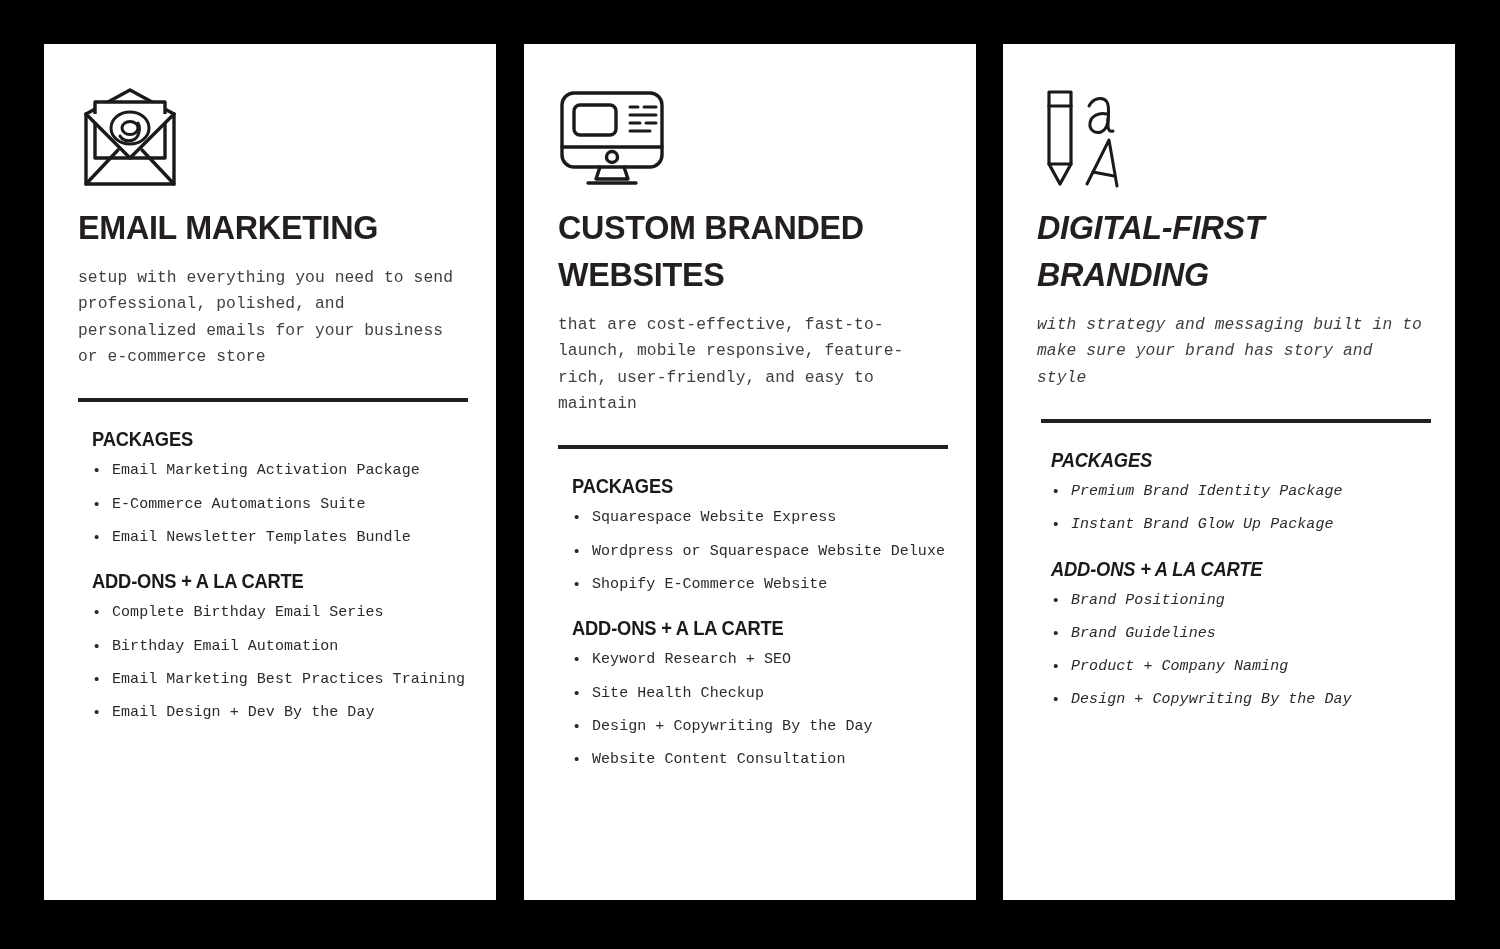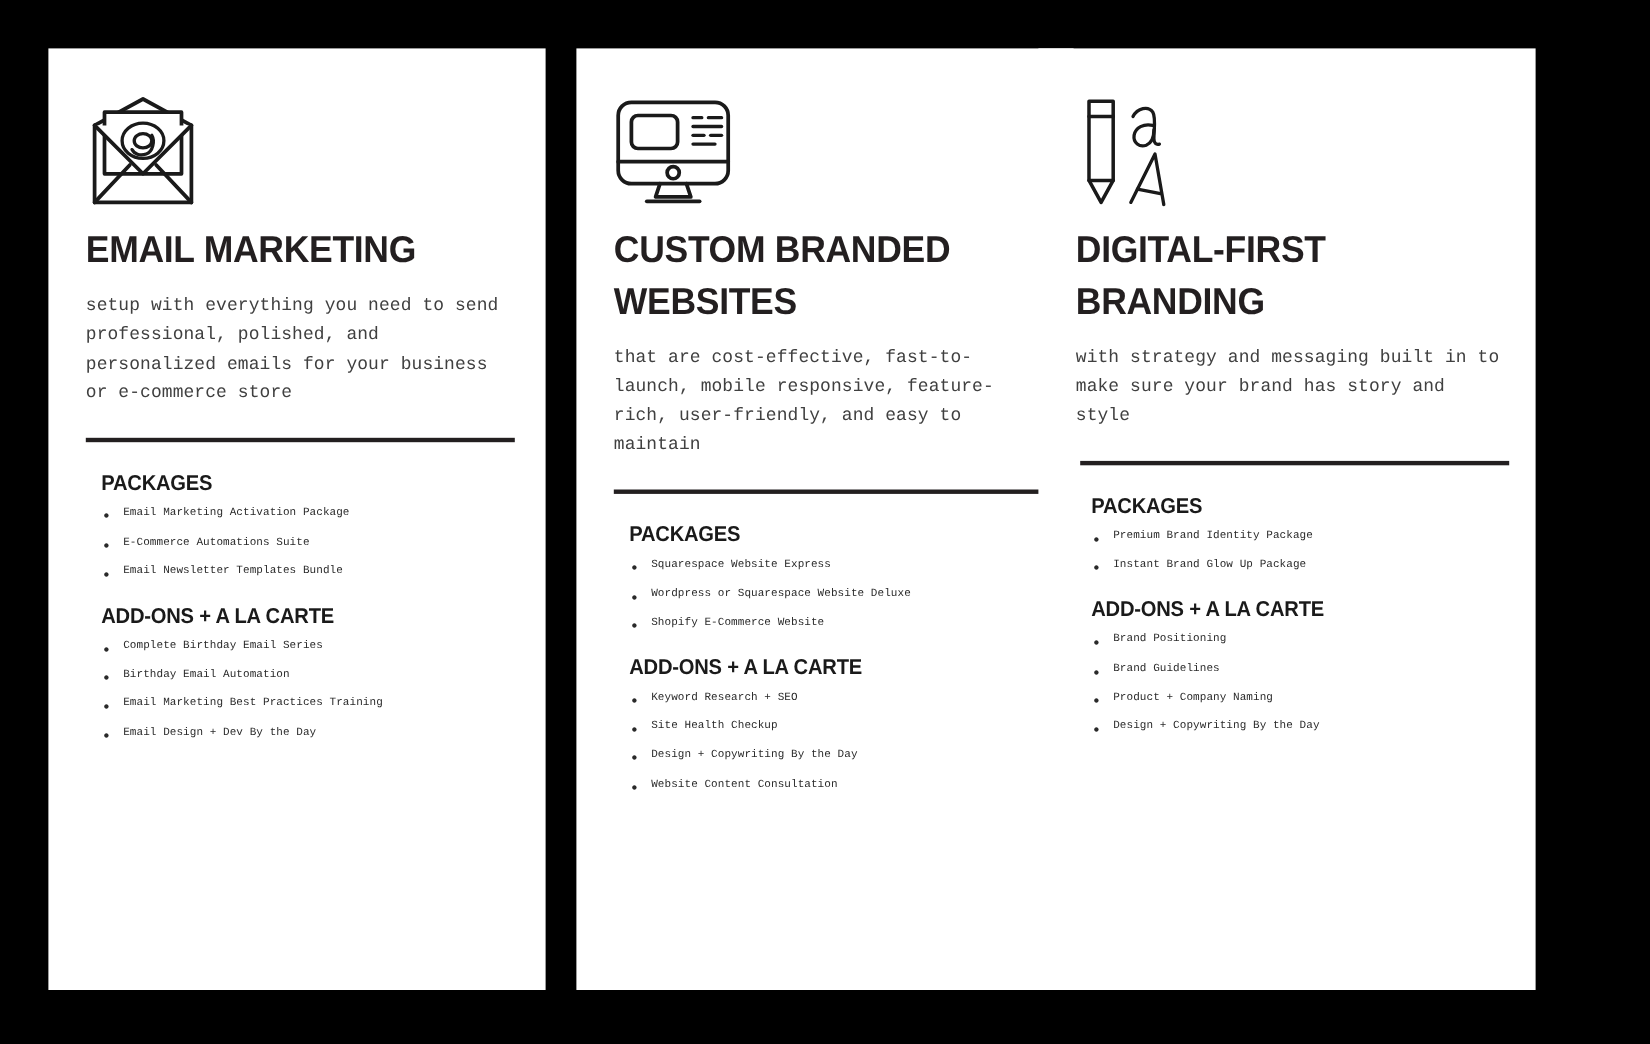--- a/index.html
+++ b/index.html
@@ -20,21 +20,21 @@
 
   .card {
     position: absolute;
     top: 44px;
     background: #ffffff;
     padding: 0;
   }
 
   .card-1 { left: 44px;   width: 452px; height: 856px; }
   .card-2 { left: 524px;  width: 452px; height: 856px; }
-  .card-3 { left: 944px; width: 452px; height: 856px; }
+  .card-3 { left: 1003px; width: 452px; height: 856px; font-style: italic; }
 
   .card-inner {
     position: relative;
     width: 100%;
     height: 100%;
     padding: 42px 30px 0 34px;
   }
 
   
   .icon-wrap {
@@ -93,21 +93,21 @@
   }
 
   ul.item-list {
     list-style: none;
     margin-top: 9px;
   }
 
   ul.item-list li {
     position: relative;
     font-family: "Liberation Mono", monospace;
-    font-size: 10px;
+    font-size: 15px;
     line-height: 1.42;
     color: #2a2a2a;
     padding-left: 20px;
     margin-top: 12px;
     letter-spacing: 0.05px;
   }
   ul.item-list li:first-child { margin-top: 8px; }
 
   ul.item-list li::before {
     content: "\2022";

